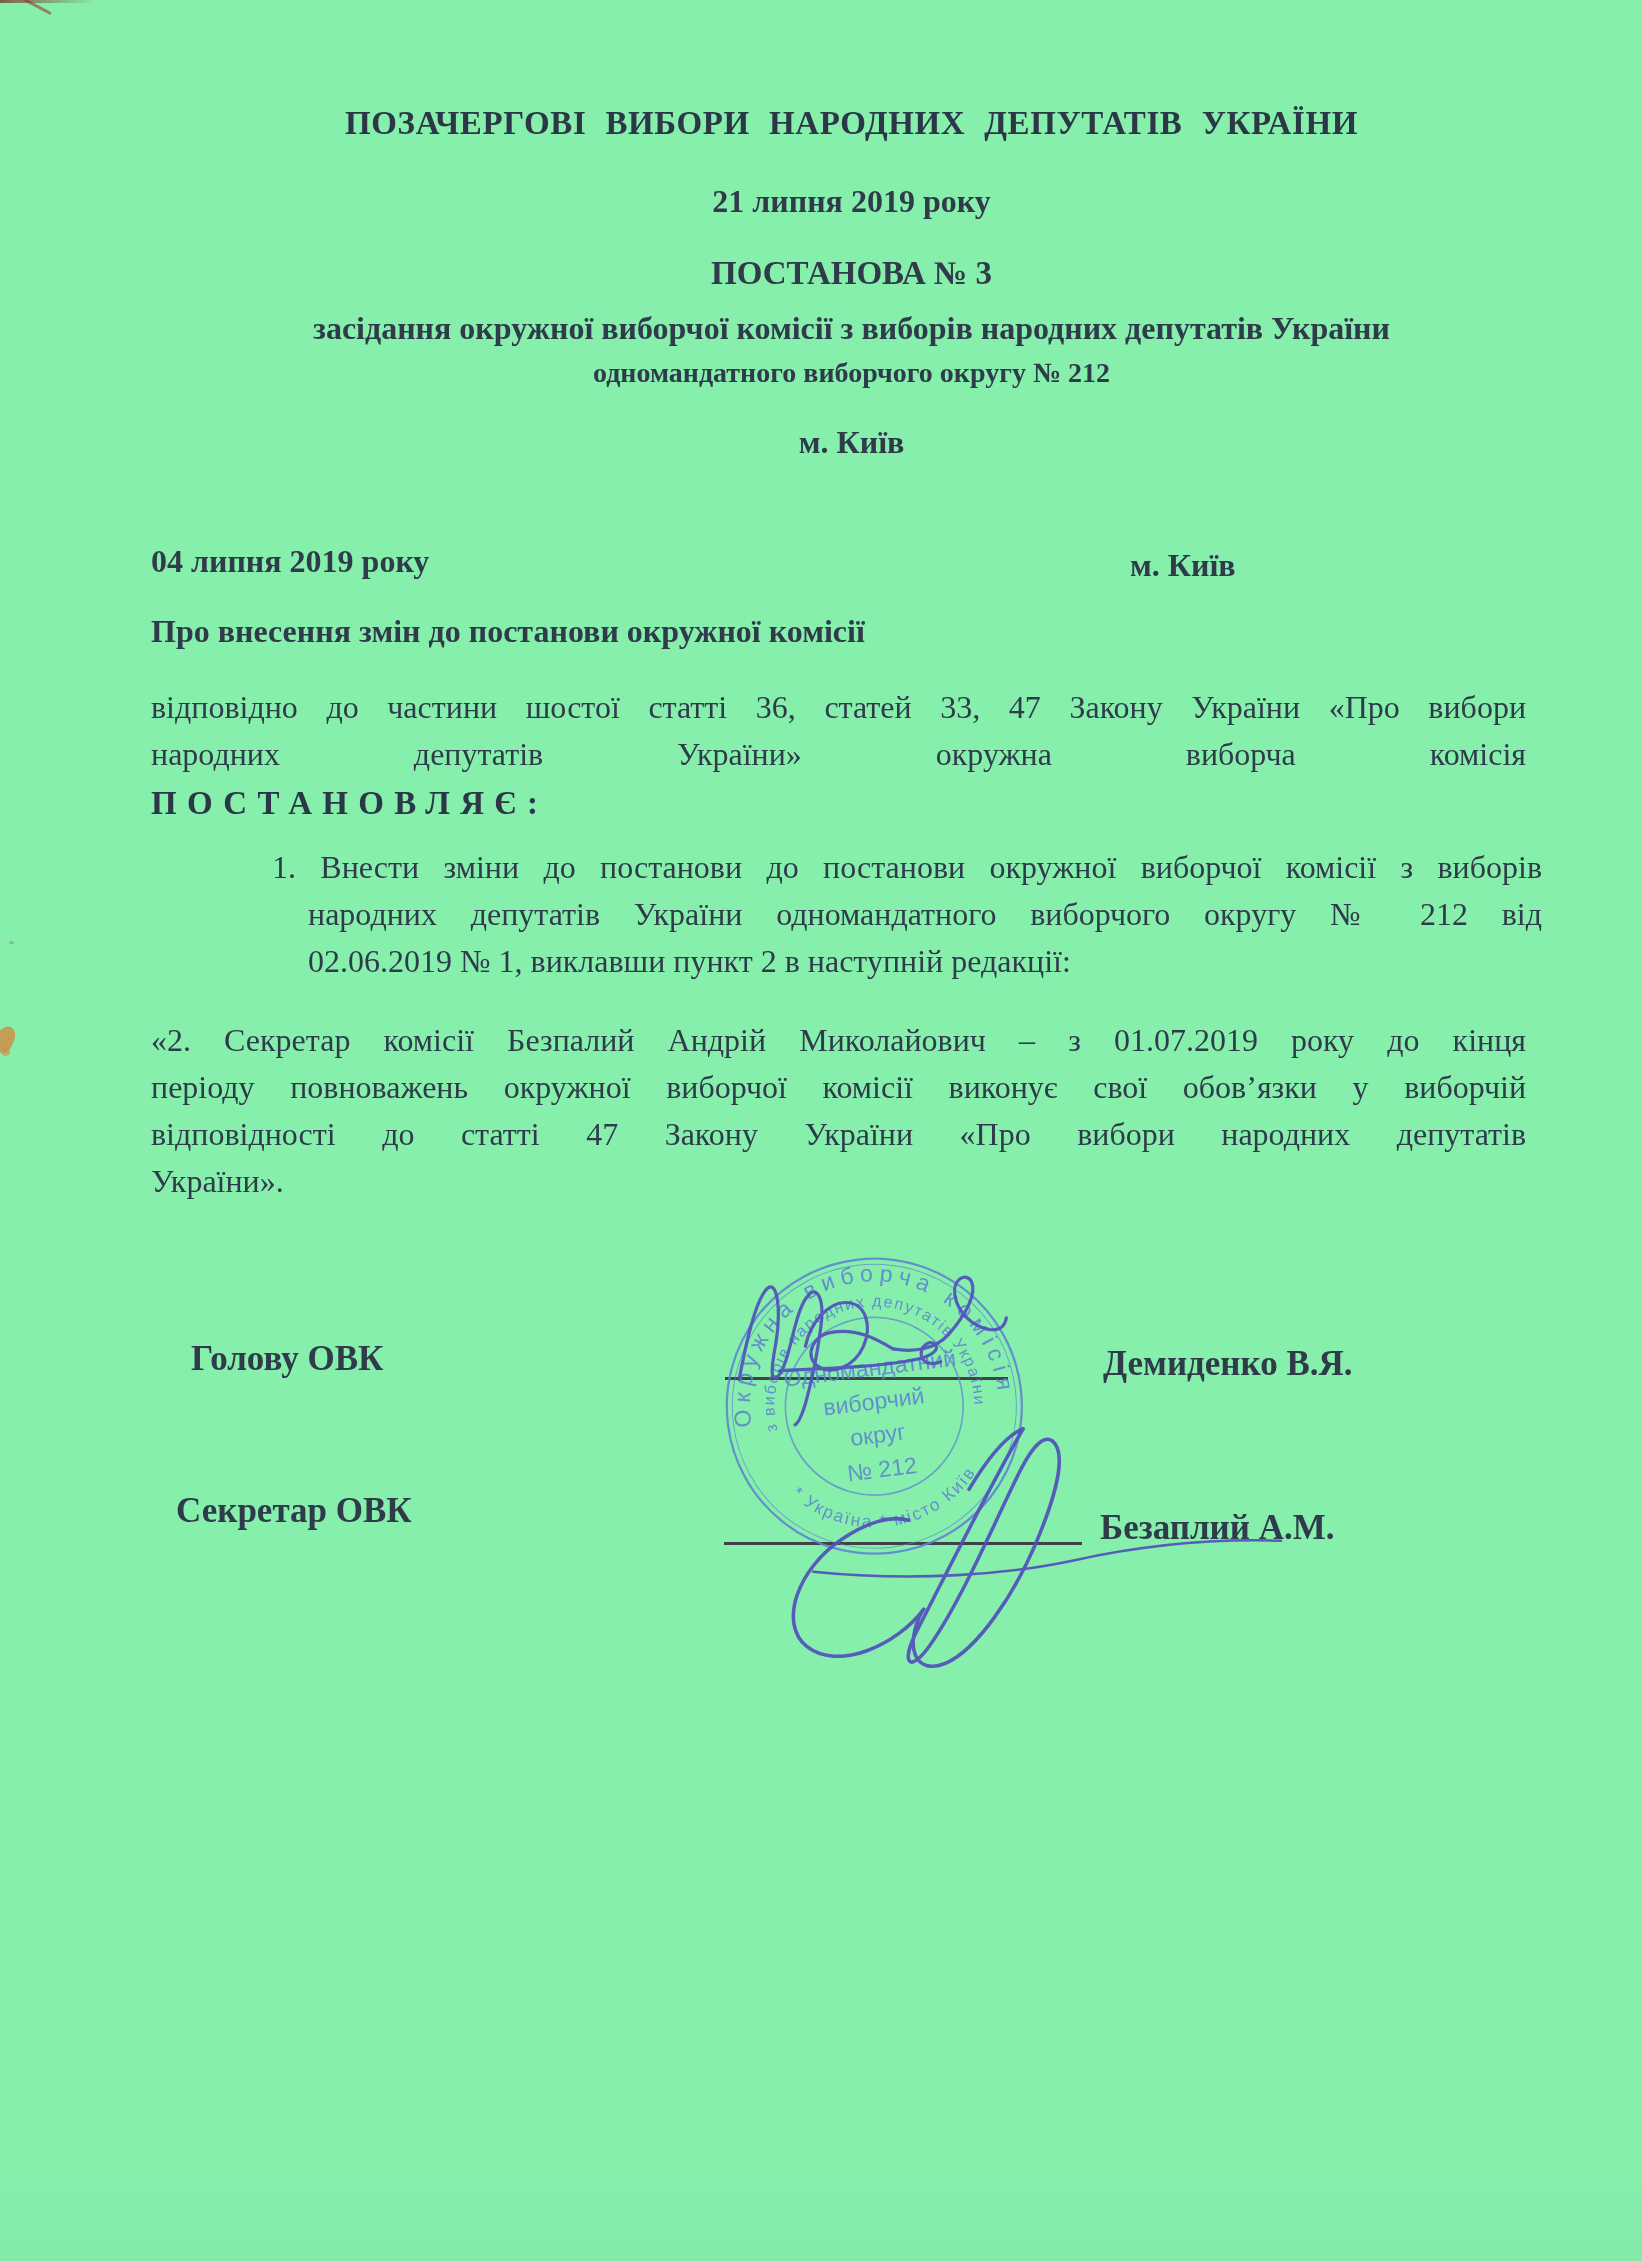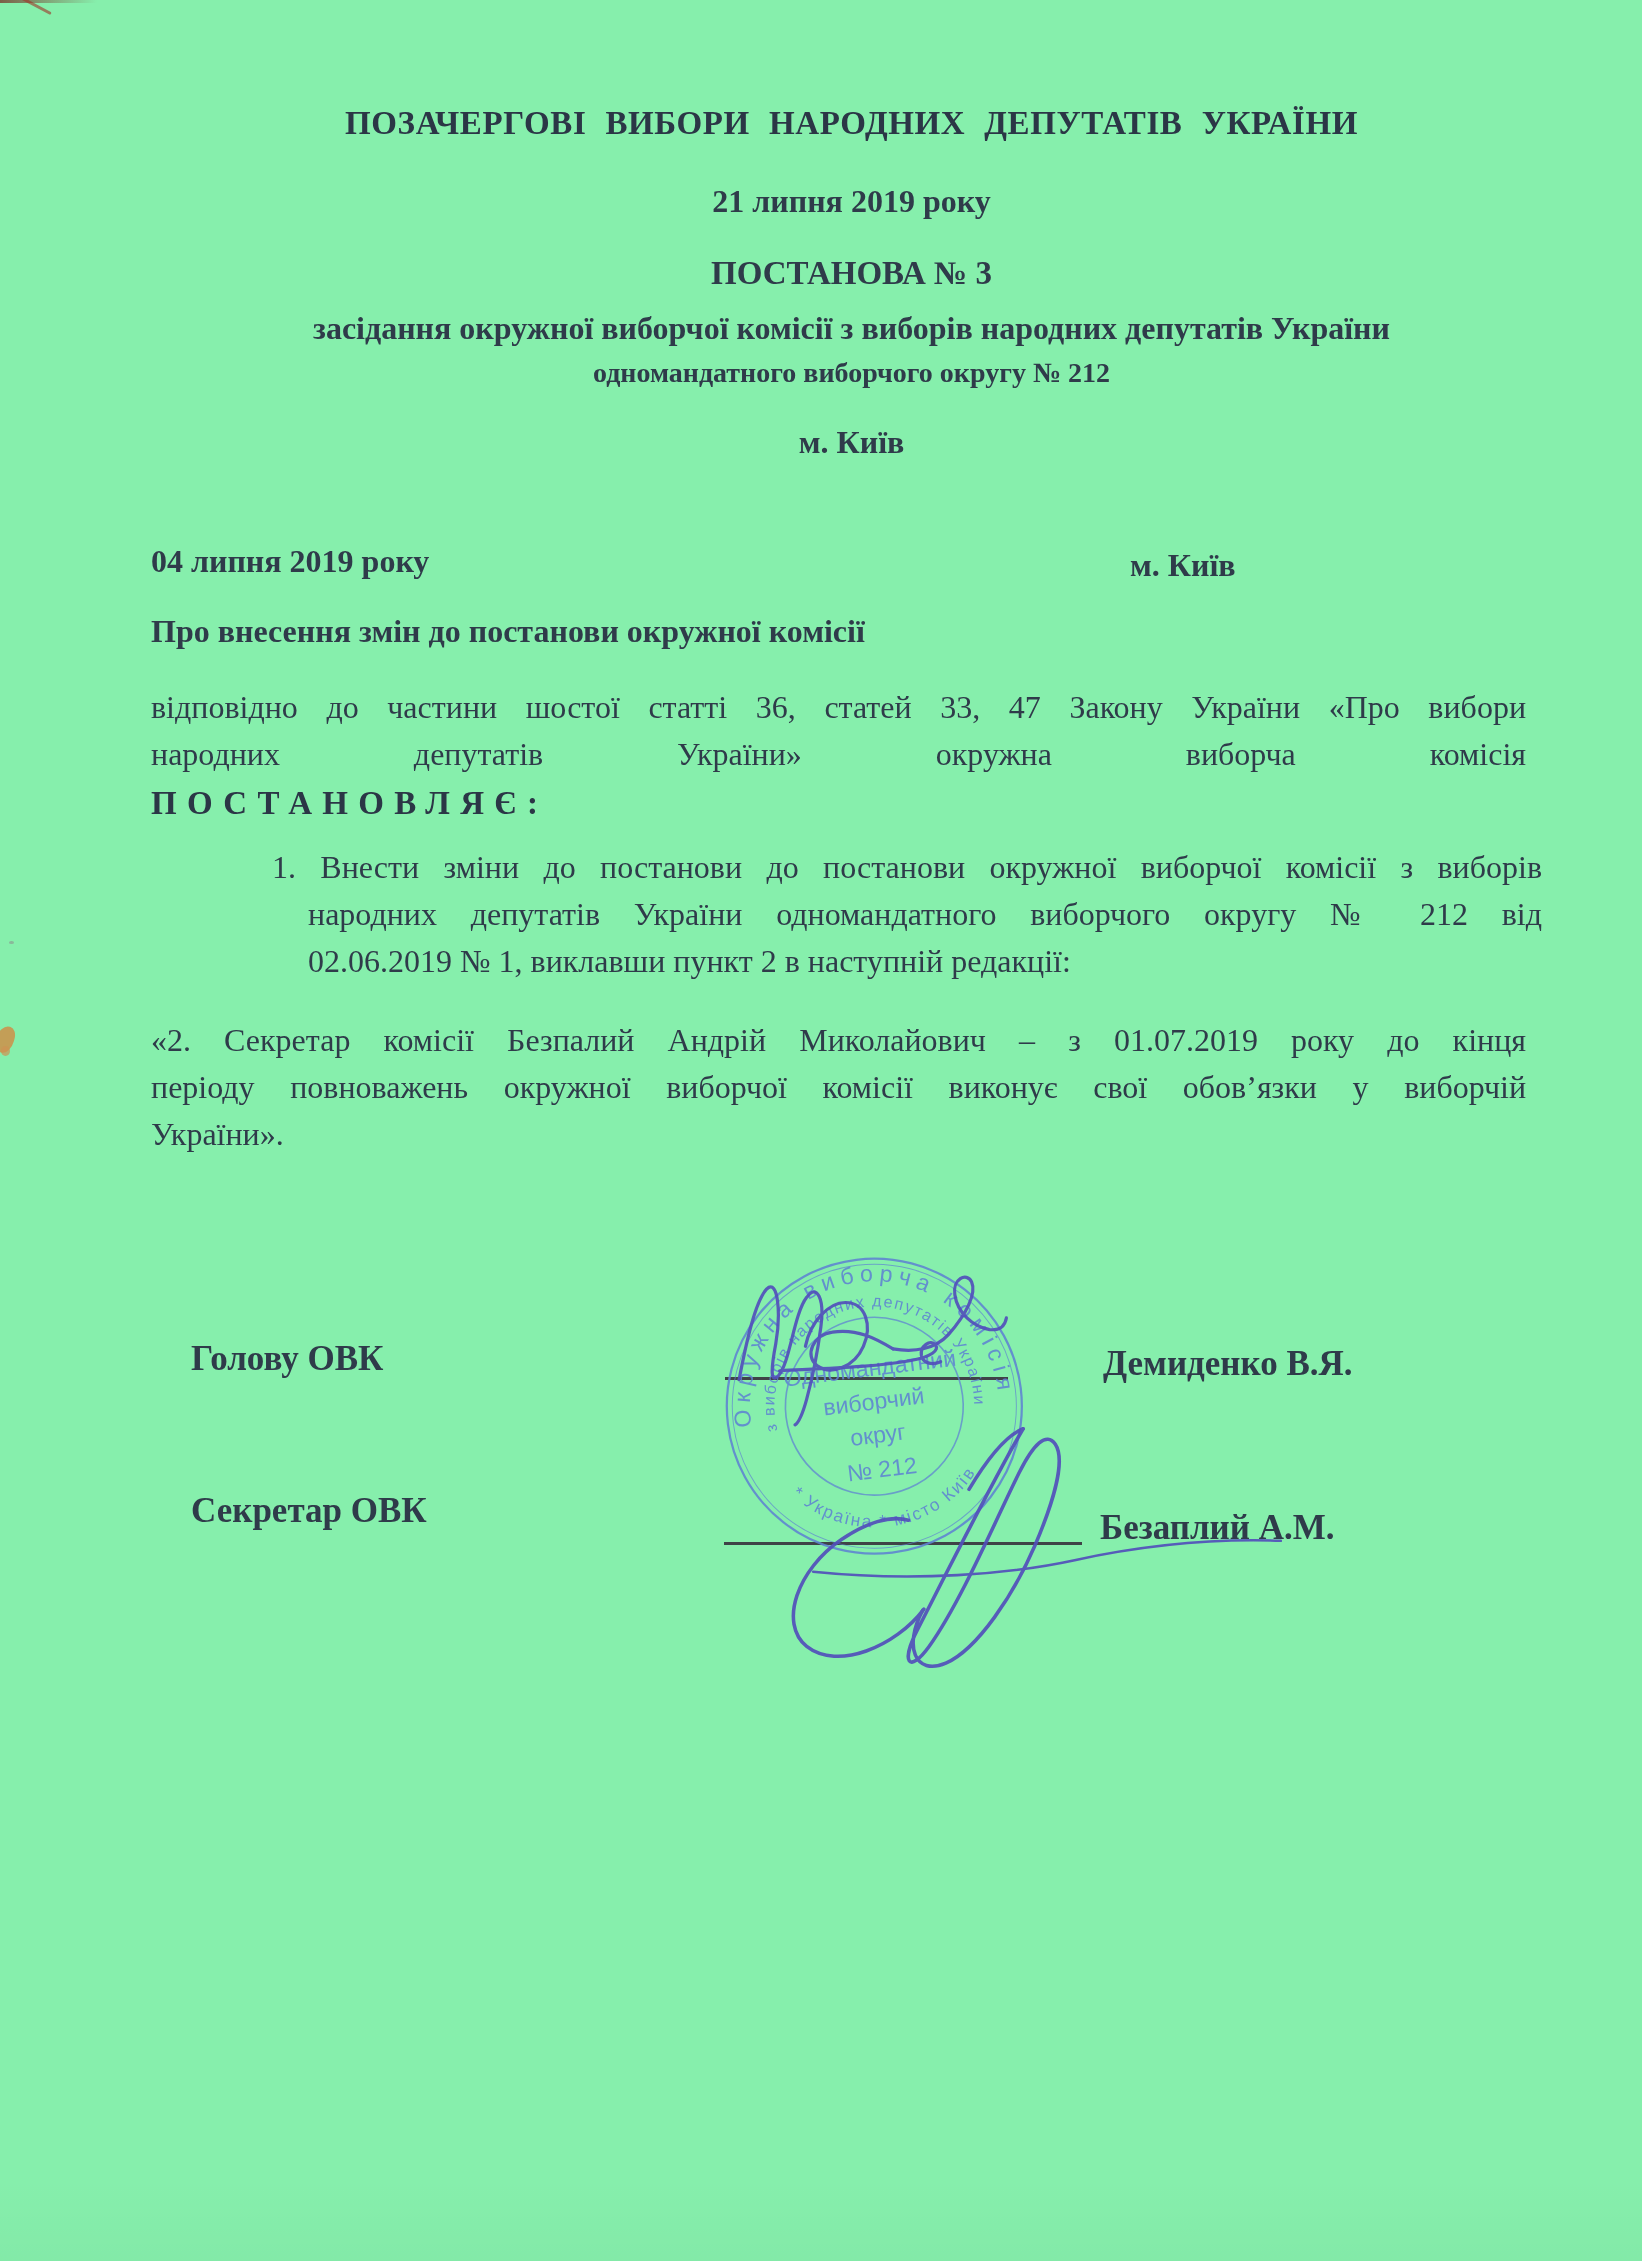--- a/index.html
+++ b/index.html
@@ -47,21 +47,21 @@
   .quote    { top:1017px; }
   .jl   { height:47px; line-height:47px; text-align:justify; text-align-last:justify; white-space:nowrap0; }
   .ll   { height:47px; line-height:47px; text-align:left; }
   .resolves { height:47px; line-height:50px; font-weight:bold; font-size:33px; letter-spacing:10.3px; color:#2b3646; }
 
   .item { top:844px; left:256px; width:1270px; font-size:32px; position:absolute;margin-left:16px; }
   .item .ind { padding-left:36px; }
 
   
   .role1 { top:1339px; left:191px;  font-size:35px; line-height:39px; }
-  .role2 { top:1491px; left:191px;  font-size:35px; line-height:39px; }
+  .role2 { top:1491px; left:176px;  font-size:35px; line-height:39px; }
   .name1 { top:1344px; left:1103px; font-size:35px; line-height:39px; }
   .name2 { top:1508px; left:1100px; font-size:35px; line-height:39px; }
   .sigline { position:absolute; height:3.2px; background:#3f4347; }
   .line1 { top:1377px; left:725px; width:283px; }
   .line2 { top:1542px; left:724px; width:358px; }
 
   .overlay { position:absolute; top:0; left:0; pointer-events:none; }
 
   .stamp-arc { font-family:"Liberation Sans","DejaVu Sans",sans-serif; }
 </style>
@@ -99,20 +99,21 @@
 
   <section class="item">
     <div class="jl">1.  Внести зміни до постанови до постанови окружної виборчої комісії з виборів</div>
     <div class="jl ind">народних депутатів України одномандатного виборчого округу № 212 від</div>
     <div class="ll ind">02.06.2019 № 1, виклавши пункт 2 в наступній редакції:</div>
   </section>
 
   <section class="abs para quote">
     <div class="jl">«2. Секретар комісії Безпалий Андрій Миколайович – з 01.07.2019 року до кінця</div>
     <div class="jl">періоду повноважень окружної виборчої комісії виконує свої обов’язки у виборчій</div>
+    <div class="jl">відповідності до статті 47 Закону України «Про вибори народних депутатів</div>
     <div class="ll">України».</div>
   </section>
 
   <div class="abs role1 b">Голову ОВК</div>
   <div class="abs name1 b">Демиденко В.Я.</div>
   <div class="sigline line1"></div>
 
   <div class="abs role2 b">Секретар ОВК</div>
   <div class="abs name2 b">Безаплий А.М.</div>
   <div class="sigline line2"></div>

